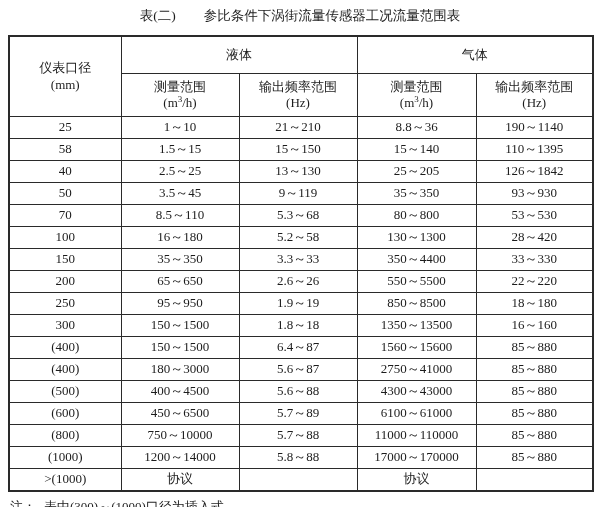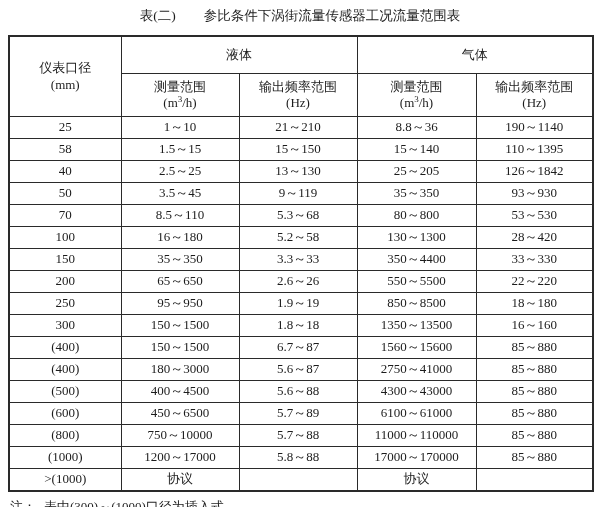--- a/index.html
+++ b/index.html
@@ -165,21 +165,21 @@
     <tr>
       <td>300</td>
       <td>150～1500</td>
       <td>1.8～18</td>
       <td>1350～13500</td>
       <td>16～160</td>
     </tr>
     <tr>
       <td>(400)</td>
       <td>150～1500</td>
-      <td>6.7～87</td>
+      <td>6.4～87</td>
       <td>1560～15600</td>
       <td>85～880</td>
     </tr>
     <tr>
       <td>(400)</td>
       <td>180～3000</td>
       <td>5.6～87</td>
       <td>2750～41000</td>
       <td>85～880</td>
     </tr>
@@ -199,21 +199,21 @@
     </tr>
     <tr>
       <td>(800)</td>
       <td>750～10000</td>
       <td>5.7～88</td>
       <td>11000～110000</td>
       <td>85～880</td>
     </tr>
     <tr>
       <td>(1000)</td>
-      <td>1200～17000</td>
+      <td>1200～14000</td>
       <td>5.8～88</td>
       <td>17000～170000</td>
       <td>85～880</td>
     </tr>
     <tr>
       <td>&gt;(1000)</td>
       <td>协议</td>
       <td></td>
       <td>协议</td>
       <td></td>

